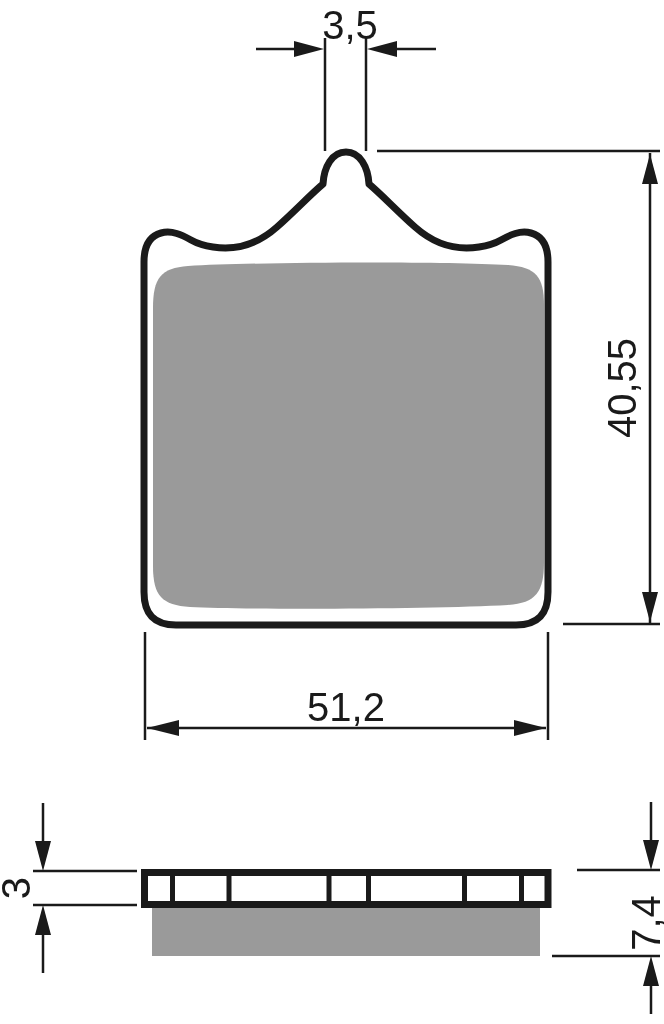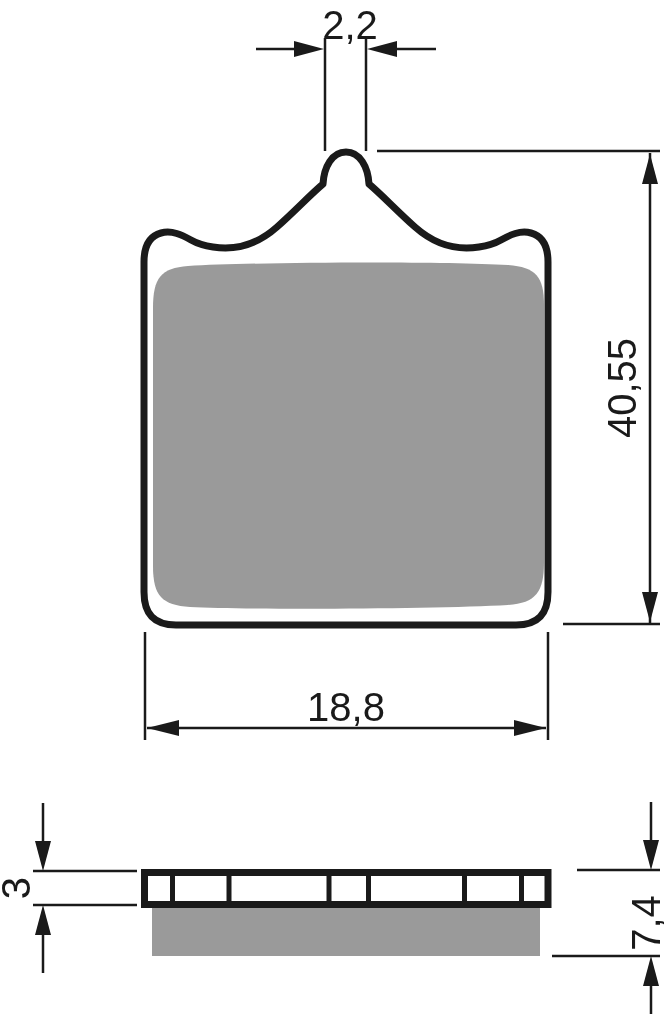--- a/index.html
+++ b/index.html
@@ -114,22 +114,22 @@
     <g stroke="#1a1a1a" stroke-width="2.5" fill="#1a1a1a">
       <line x1="577" y1="870" x2="660" y2="870"></line>
       <line x1="552" y1="956" x2="660" y2="956"></line>
       <line x1="651" y1="802" x2="651" y2="841"></line>
       <polygon points="651,870 643,840 659,840" stroke="none"></polygon>
       <line x1="651" y1="985" x2="651" y2="1014"></line>
       <polygon points="651,956 643,986 659,986" stroke="none"></polygon>
     </g>
   </svg>
 
-  <span class="dim-label" style="left:350px;top:25px;">2,2</span>
+  <span class="dim-label" style="left:350px;top:25px;">3,5</span>
 
   <span class="dim-label vert" style="left:622px;top:388px;">40,55</span>
 
-  <span class="dim-label" style="left:346px;top:707px;">18,8</span>
+  <span class="dim-label" style="left:346px;top:707px;">51,2</span>
 
   <span class="dim-label vert" style="left:16px;top:888px;">3</span>
 
   <span class="dim-label vert" style="left:646px;top:923px;">7,4</span>
 </div>
 
 </body></html>

